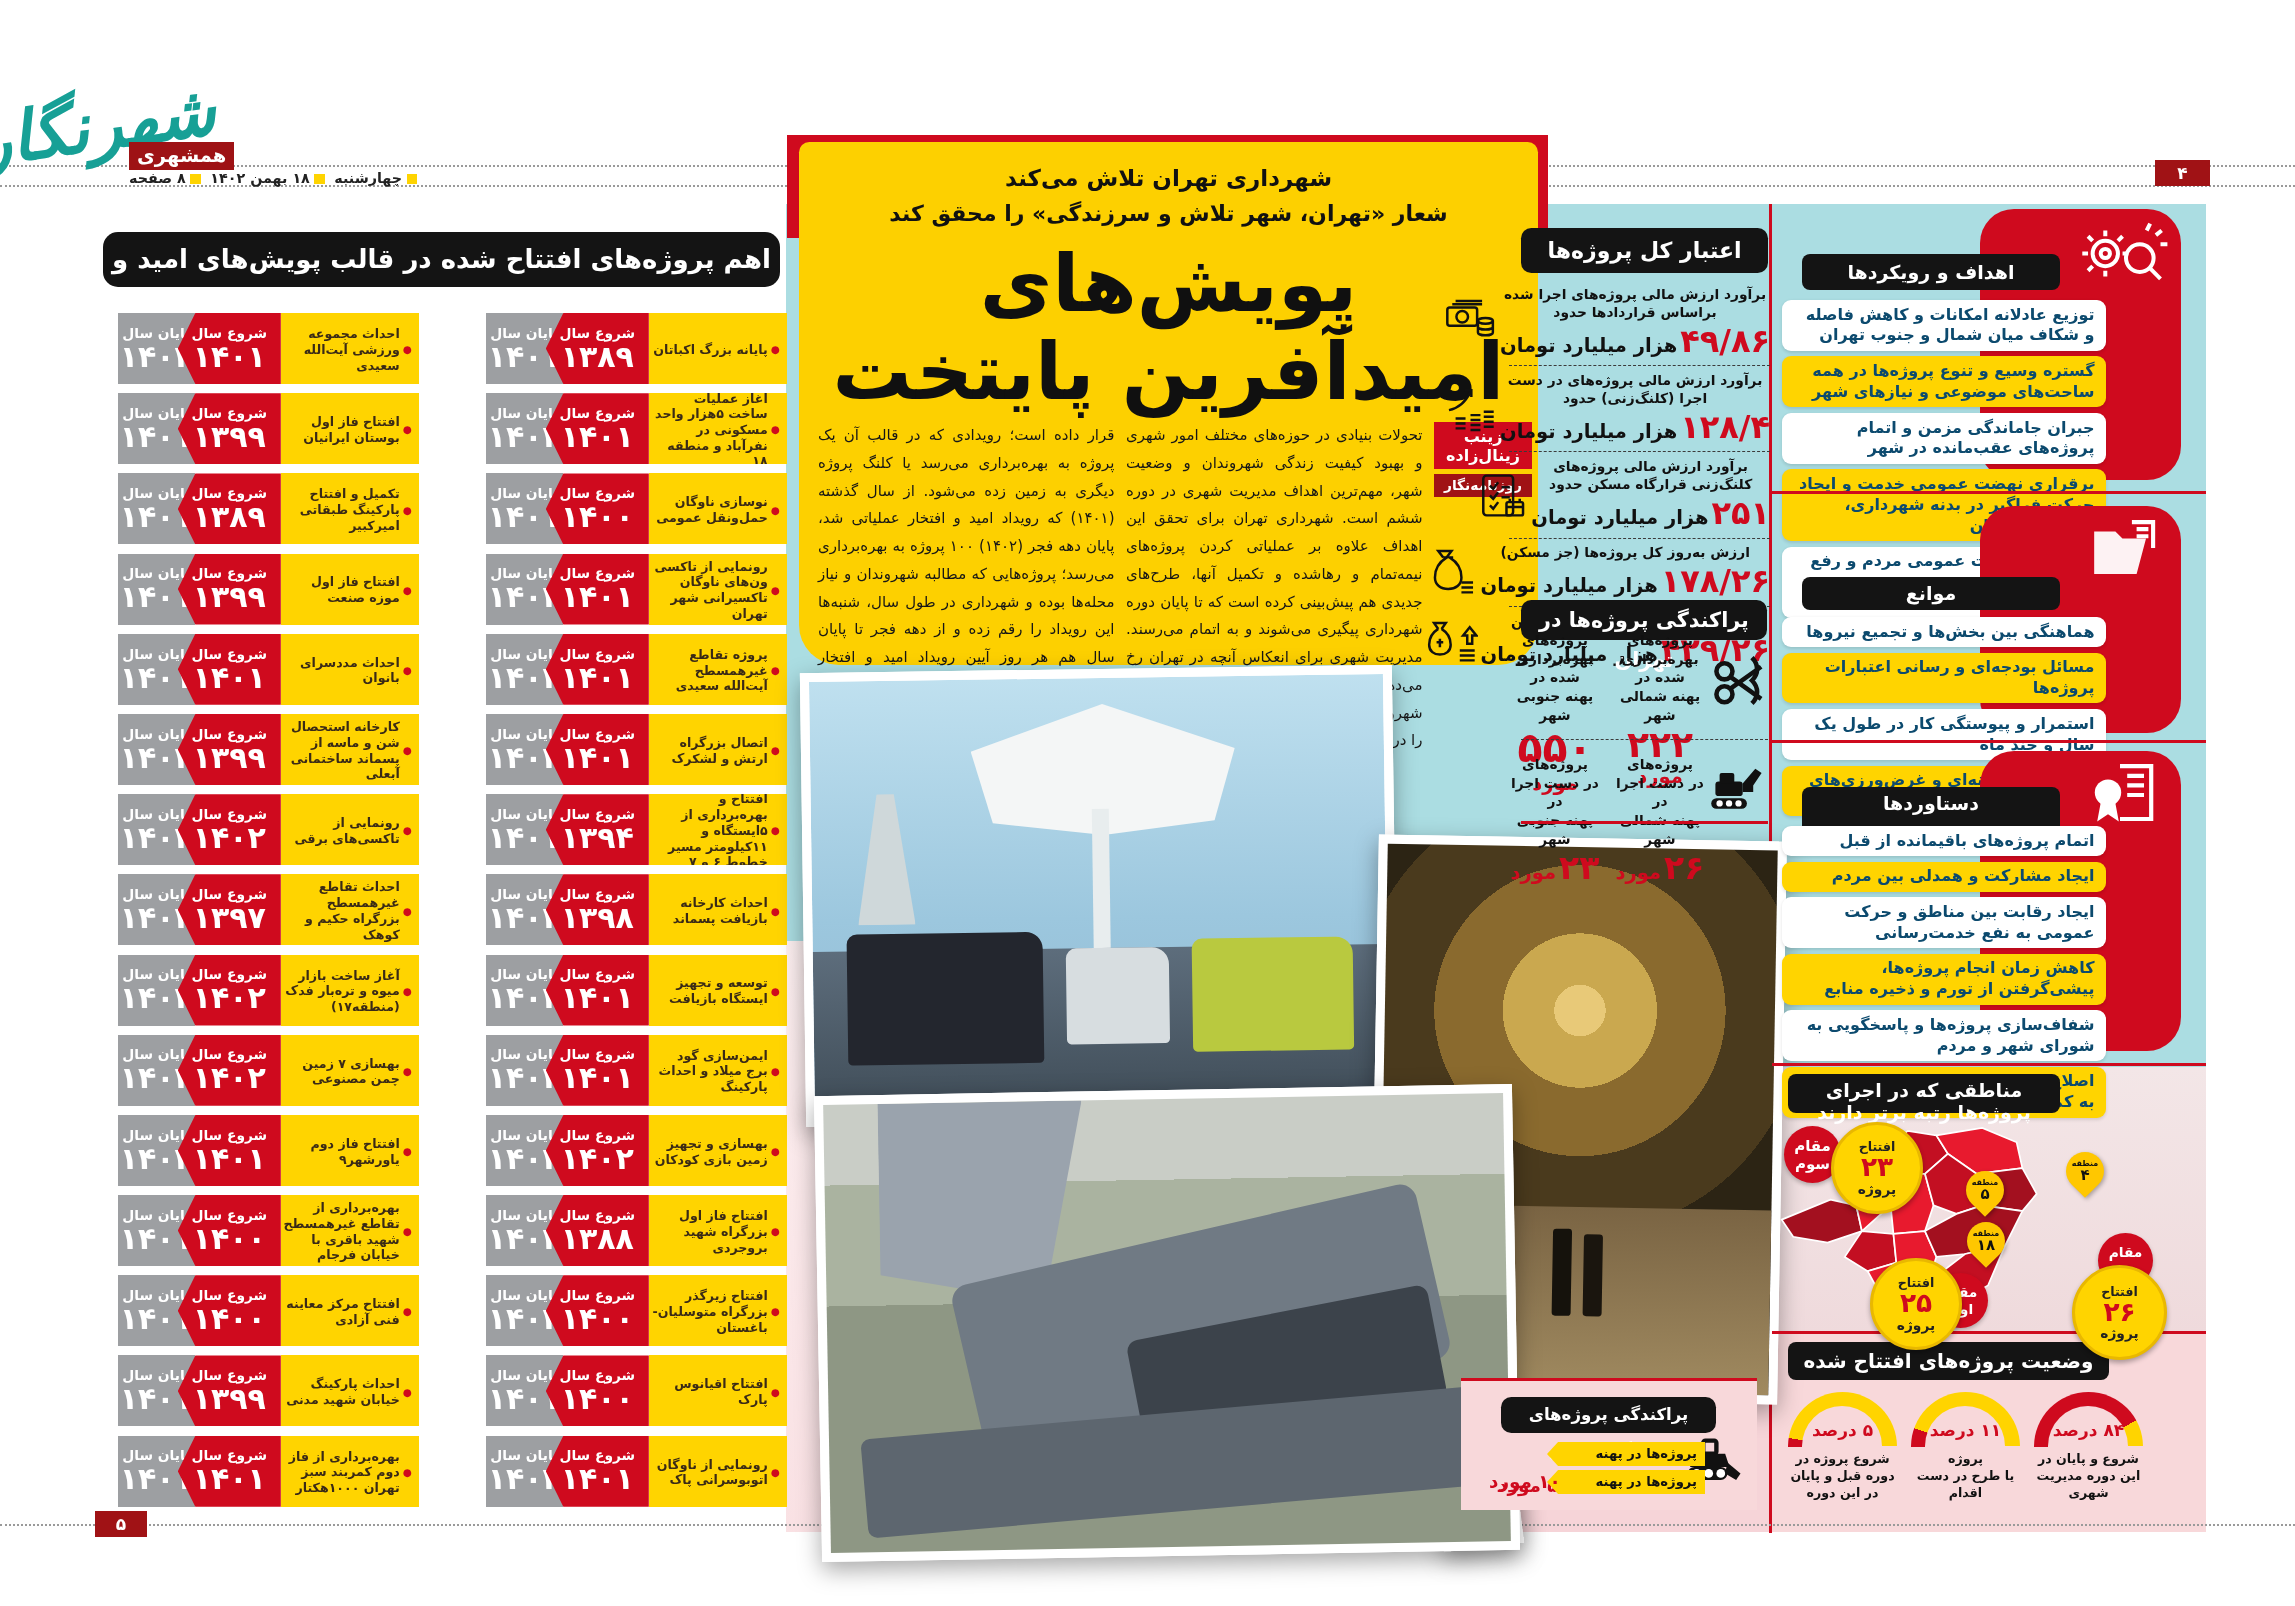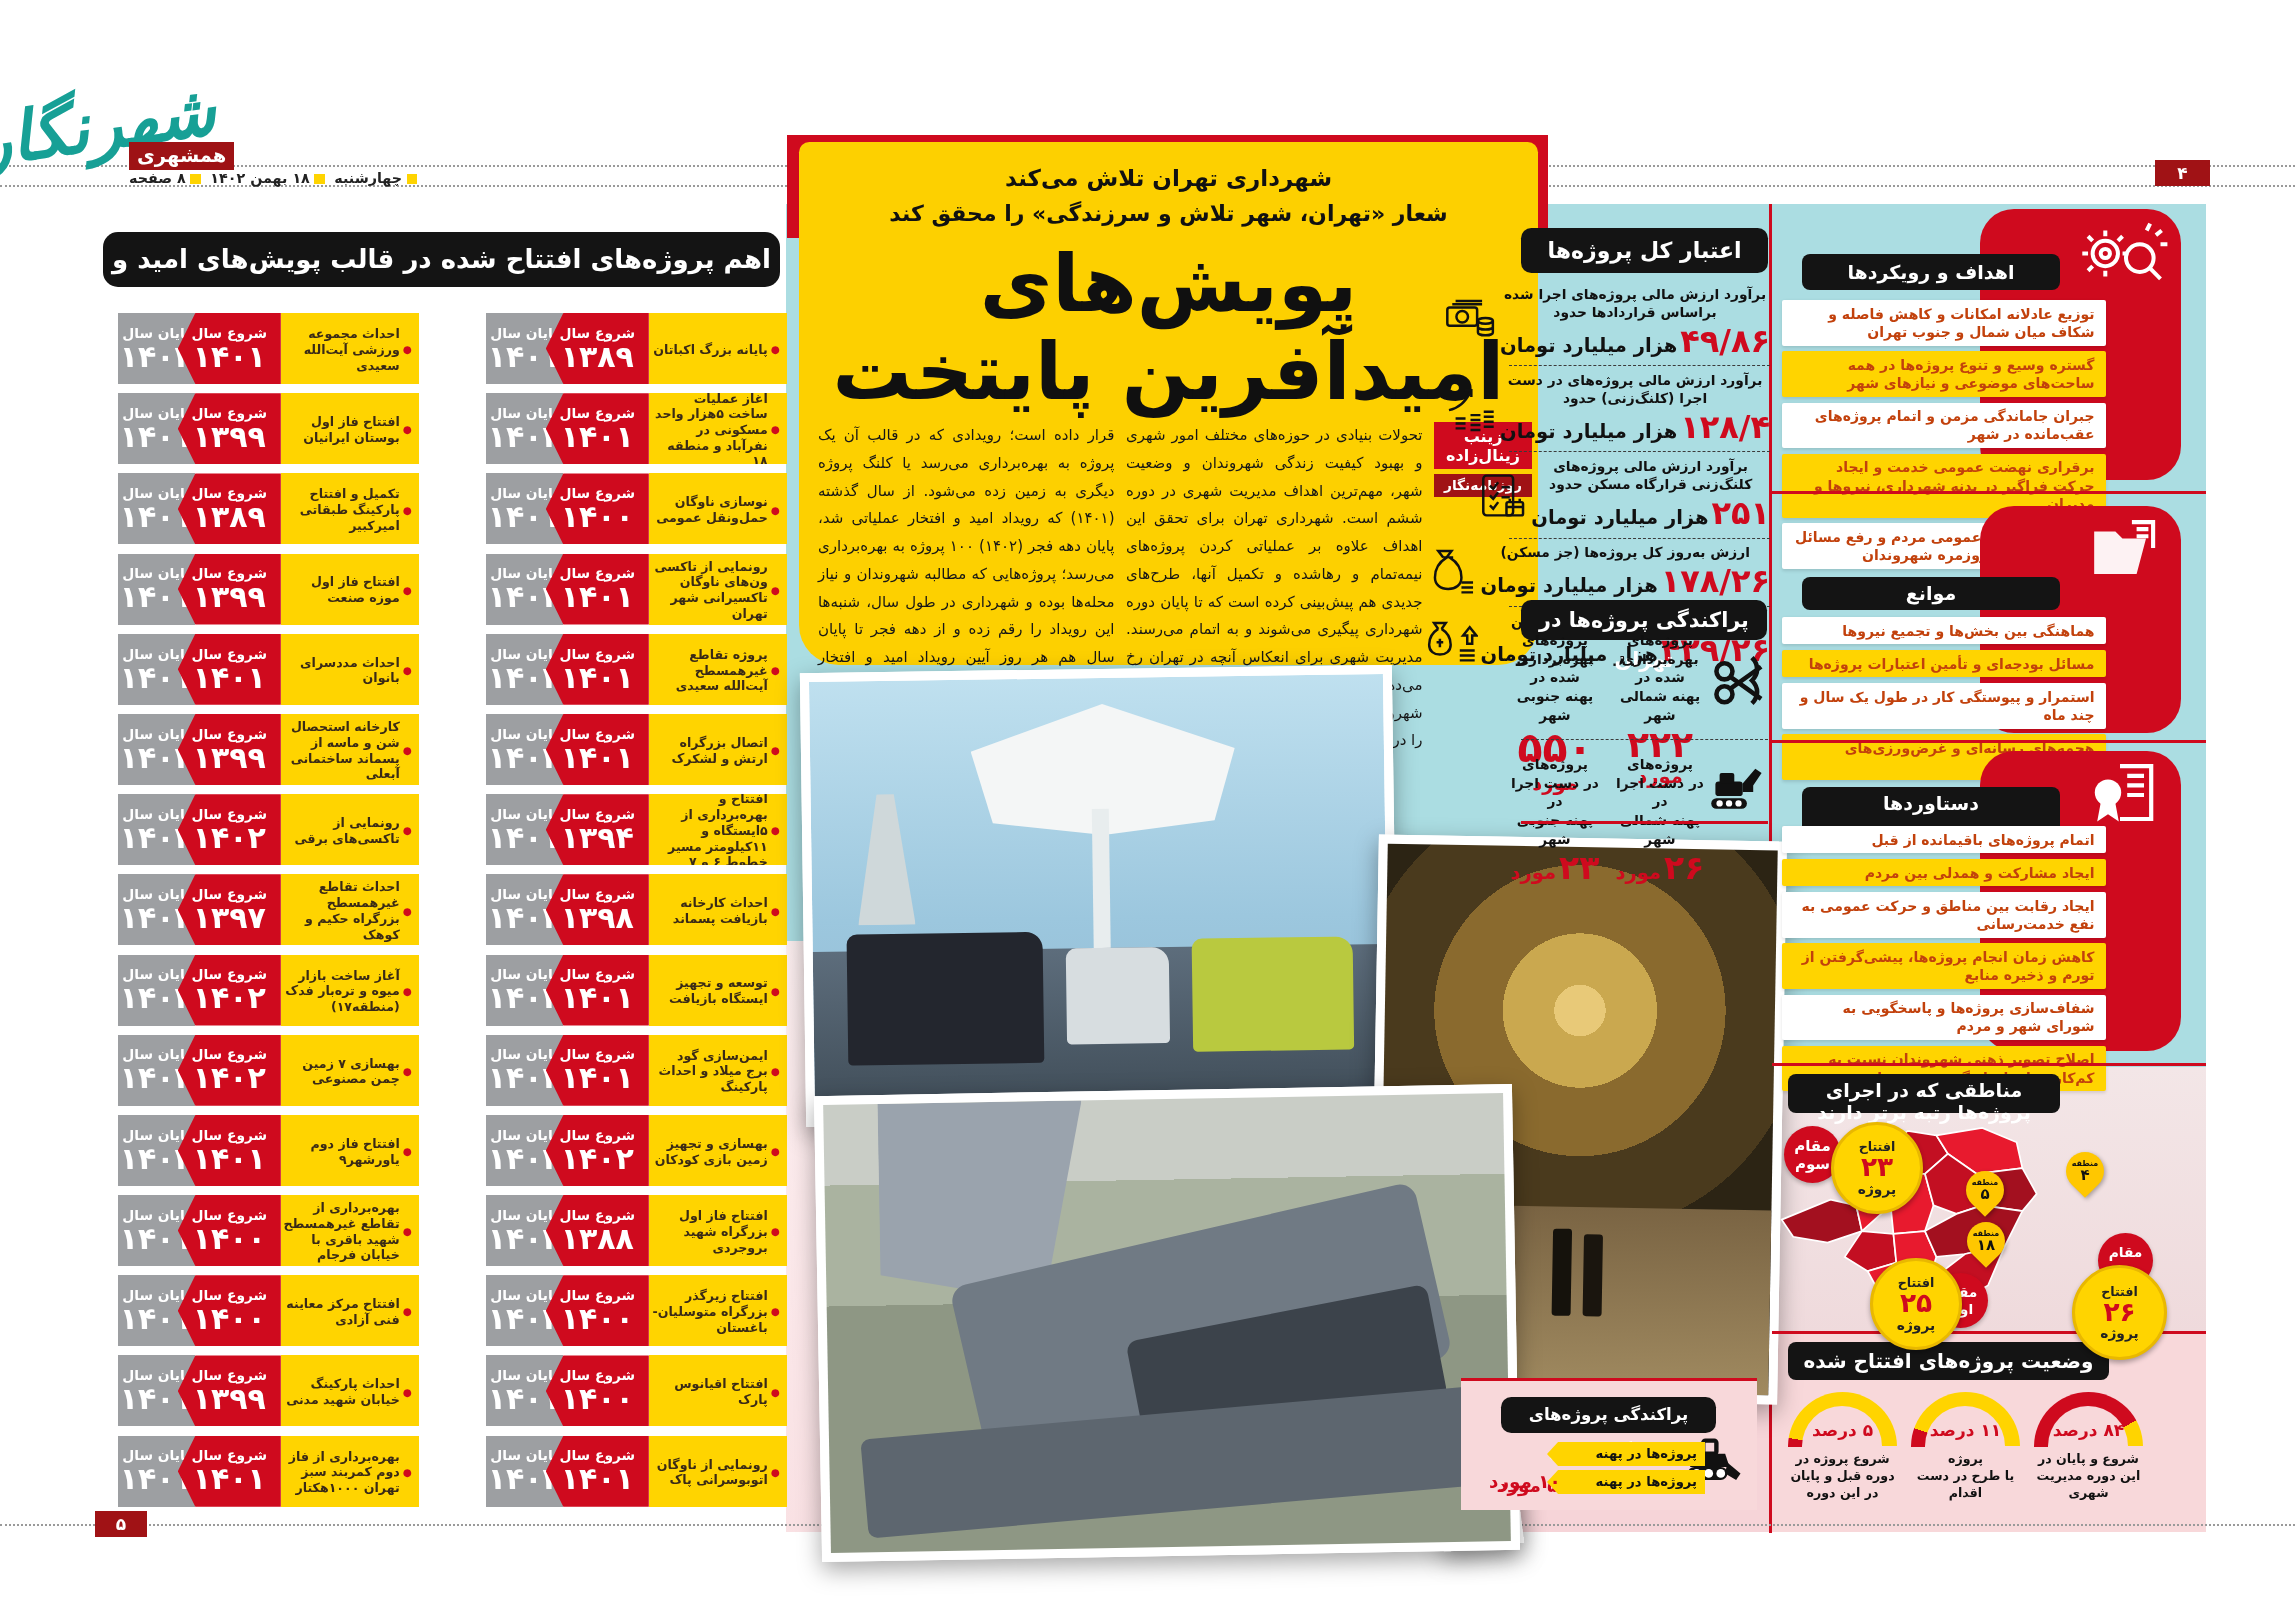--- a/index.html
+++ b/index.html
@@ -78,21 +78,21 @@
   
   #dist-hdr{left:1521px;top:600px;width:246px;height:40px;font-size:20.7px;line-height:40px;}
   .d-cell{text-align:center;}
   .d-lines{font-size:13.8px;font-weight:bold;color:#111;line-height:1.35;white-space:pre-line;}
   .d-val{color:#cf0a1e;font-weight:900;}
   .d-unit{color:#cf0a1e;font-size:19.5px;font-weight:bold;}
   .dashed-h{border-top:1.7px dashed #3b3b3b;}
   
   .redpanel{background:#cf0a1e;border-radius:34px;}
   .sec-hdr{background:#141414;color:#fff;font-weight:bold;font-size:19px;text-align:center;border-radius:8px;}
-  .pill{background:#fff;border-radius:2px;padding:4.6px 11.5px;font-weight:bold;font-size:14px;color:#c2410c;line-height:1.3;box-shadow:0 1.7px 3.4px rgba(0,0,0,.12);}
+  .pill{background:#fff;border-radius:9px;padding:4.6px 11.5px;font-weight:bold;font-size:16px;color:#0c4a6e;line-height:1.3;box-shadow:0 1.7px 3.4px rgba(0,0,0,.12);}
   .pill.yellow{background:#ffd400;}
   .pill-stack{display:flex;flex-direction:column;gap:5.7px;}
   .sec-ico{position:absolute;}
   
   .pin{position:absolute;width:38px;height:38px;background:#ffc700;border-radius:50% 50% 50% 0;transform:rotate(-45deg);box-shadow:0 2.3px 4.6px rgba(0,0,0,.3);}
   .pin-inner{position:absolute;inset:0;transform:rotate(45deg);display:flex;flex-direction:column;align-items:center;justify-content:center;color:#111;font-weight:bold;}
   .pin-lbl{font-size:8px;}
   .pin-num{font-size:15px;line-height:1;}
   .rankc{position:absolute;background:#cf0a1e;color:#fff;border-radius:50%;display:flex;flex-direction:column;align-items:center;justify-content:center;font-weight:900;box-shadow:0 2.3px 4.6px rgba(0,0,0,.25);}
   .countc{position:absolute;background:#ffd400;border:3.4px solid #e9b800;border-radius:50%;display:flex;flex-direction:column;align-items:center;justify-content:center;font-weight:900;box-shadow:0 2.9px 5.7px rgba(0,0,0,.3);}
@@ -782,21 +782,21 @@
 
 <div class="abs redpanel" style="left:1980px;top:506px;width:201px;height:227px;"></div>
 <svg class="abs sec-ico" style="left:2083px;top:515px;width:86px;height:66px;" viewBox="0 0 70 56" fill="none" stroke="#fff" stroke-width="3.5">
   <path d="M8 50V14h18l6 6h20l-8 30z" fill="#fff" stroke="none" opacity="0.95"></path>
   <path d="M40 6h18v22M44 12h10M44 18h10" stroke="#fff"></path>
 </svg>
 <div class="abs sec-hdr" style="left:1802px;top:577px;width:258px;height:33px;line-height:33px;">موانع</div>
 <div class="abs pill-stack" style="left:1782px;top:617px;width:324px;">
 
 <div class="pill white"><span>هماهنگی بین بخش‌ها و تجمیع نیروها</span></div>
-    <div class="pill yellow"><span>مسائل بودجه‌ای و تأمین اعتبارات پروژه‌ها</span></div>
+    <div class="pill yellow"><span>مسائل بودجه‌ای و رسانی اعتبارات پروژه‌ها</span></div>
     <div class="pill white"><span>استمرار و پیوستگی کار در طول یک سال و چند ماه</span></div>
     <div class="pill yellow"><span>هجمه‌های رسانه‌ای و غرض‌ورزی‌های سیاسی</span></div>
   </div>
 <div class="abs hr-red" style="left:1772px;top:740px;width:434px;"></div>
 
 <div class="abs redpanel" style="left:1980px;top:751px;width:201px;height:300px;"></div>
 <svg class="abs sec-ico" style="left:2083px;top:759px;width:86px;height:72px;" viewBox="0 0 70 60" fill="none" stroke="#fff" stroke-width="3.5">
   <path d="M30 6h26v44H30"></path>
     <path d="M36 14h14M36 22h14M36 30h14"></path>
   <circle cx="20" cy="28" r="11" fill="#fff" stroke="none"></circle>

